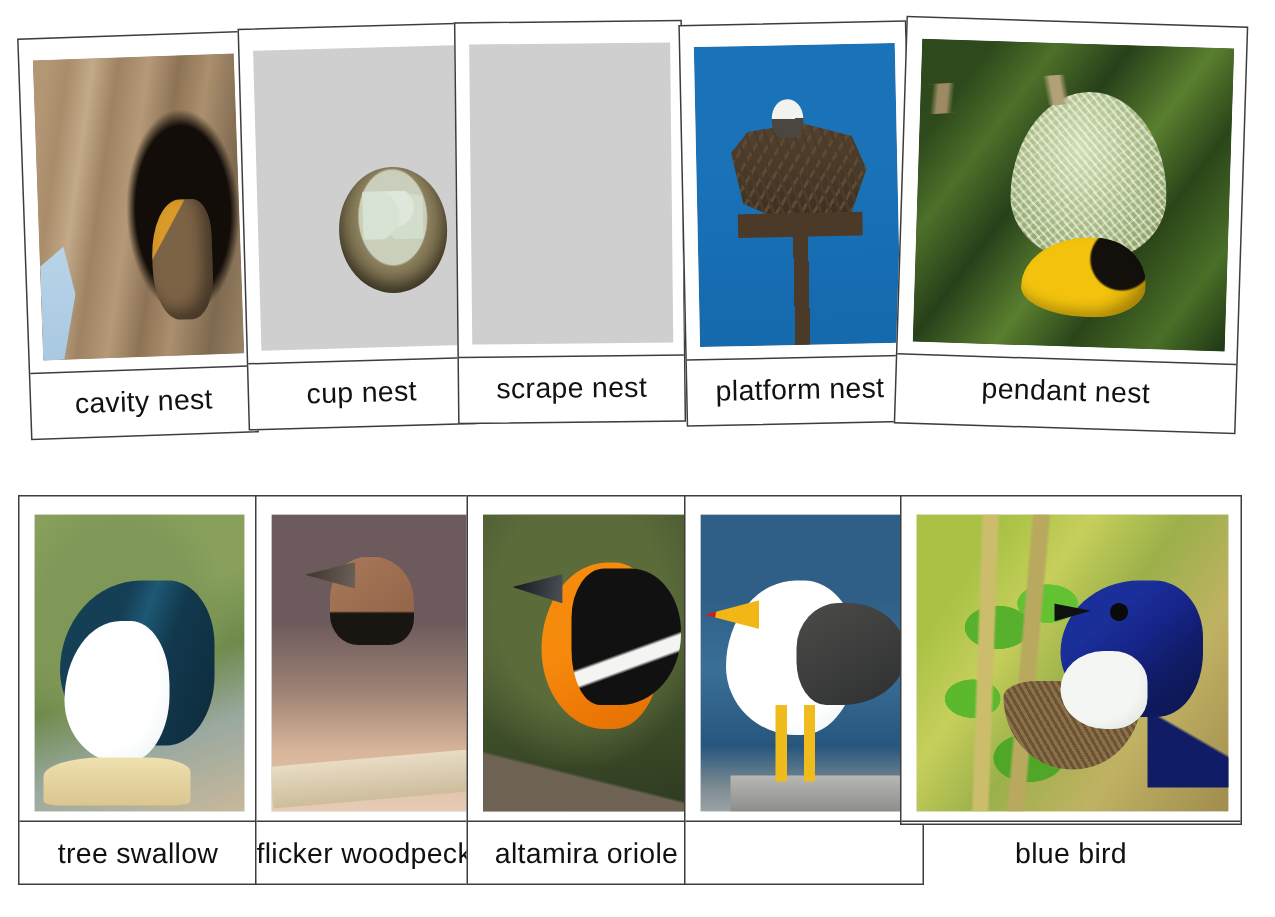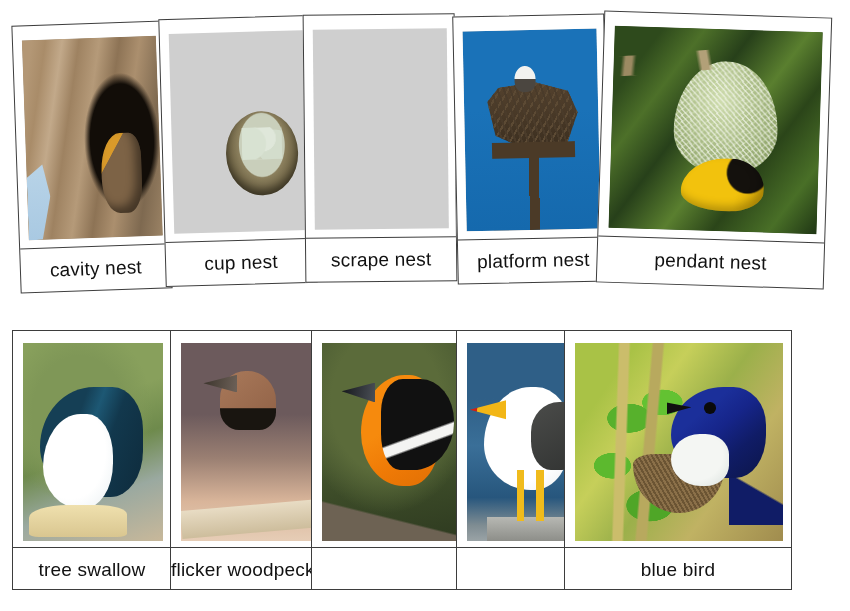--- a/index.html
+++ b/index.html
@@ -410,33 +410,34 @@
       <div class="label">flicker woodpecker</div>
     </div>
 
     <div class="card" style="left:311px;top:330px;z-index:3;">
       <div class="photo">
         <div class="ph ph-oriole"></div>
         <div class="oriole-branch"></div>
         <div class="oriole-bill"></div>
       </div>
       <div class="divider"></div>
+      <div class="label">altamira oriole</div>
     </div>
 
     <div class="card" style="left:456px;top:330px;z-index:4;">
       <div class="photo">
         <div class="ph ph-gull"></div>
         <div class="gull-rock"></div>
         <div class="gull-legs"></div>
         <div class="gull-bill"></div>
       </div>
       <div class="divider"></div>
     </div>
 
-    <div class="card" style="left:564px;top:330px;width:228px;height:260px;z-index:5;">
+    <div class="card" style="left:600px;top:330px;width:228px;height:220px;z-index:5;">
       <div class="photo" style="left:10px;top:12px;width:208px;height:198px;">
         <div class="ph ph-bluebird"></div>
         <div class="bb-tail"></div>
         <div class="bb-body"></div>
         <div class="bb-belly"></div>
         <div class="bb-bill"></div>
         <div class="bb-eye"></div>
       </div>
       <div class="divider"></div>
       <div class="label">blue bird</div>

